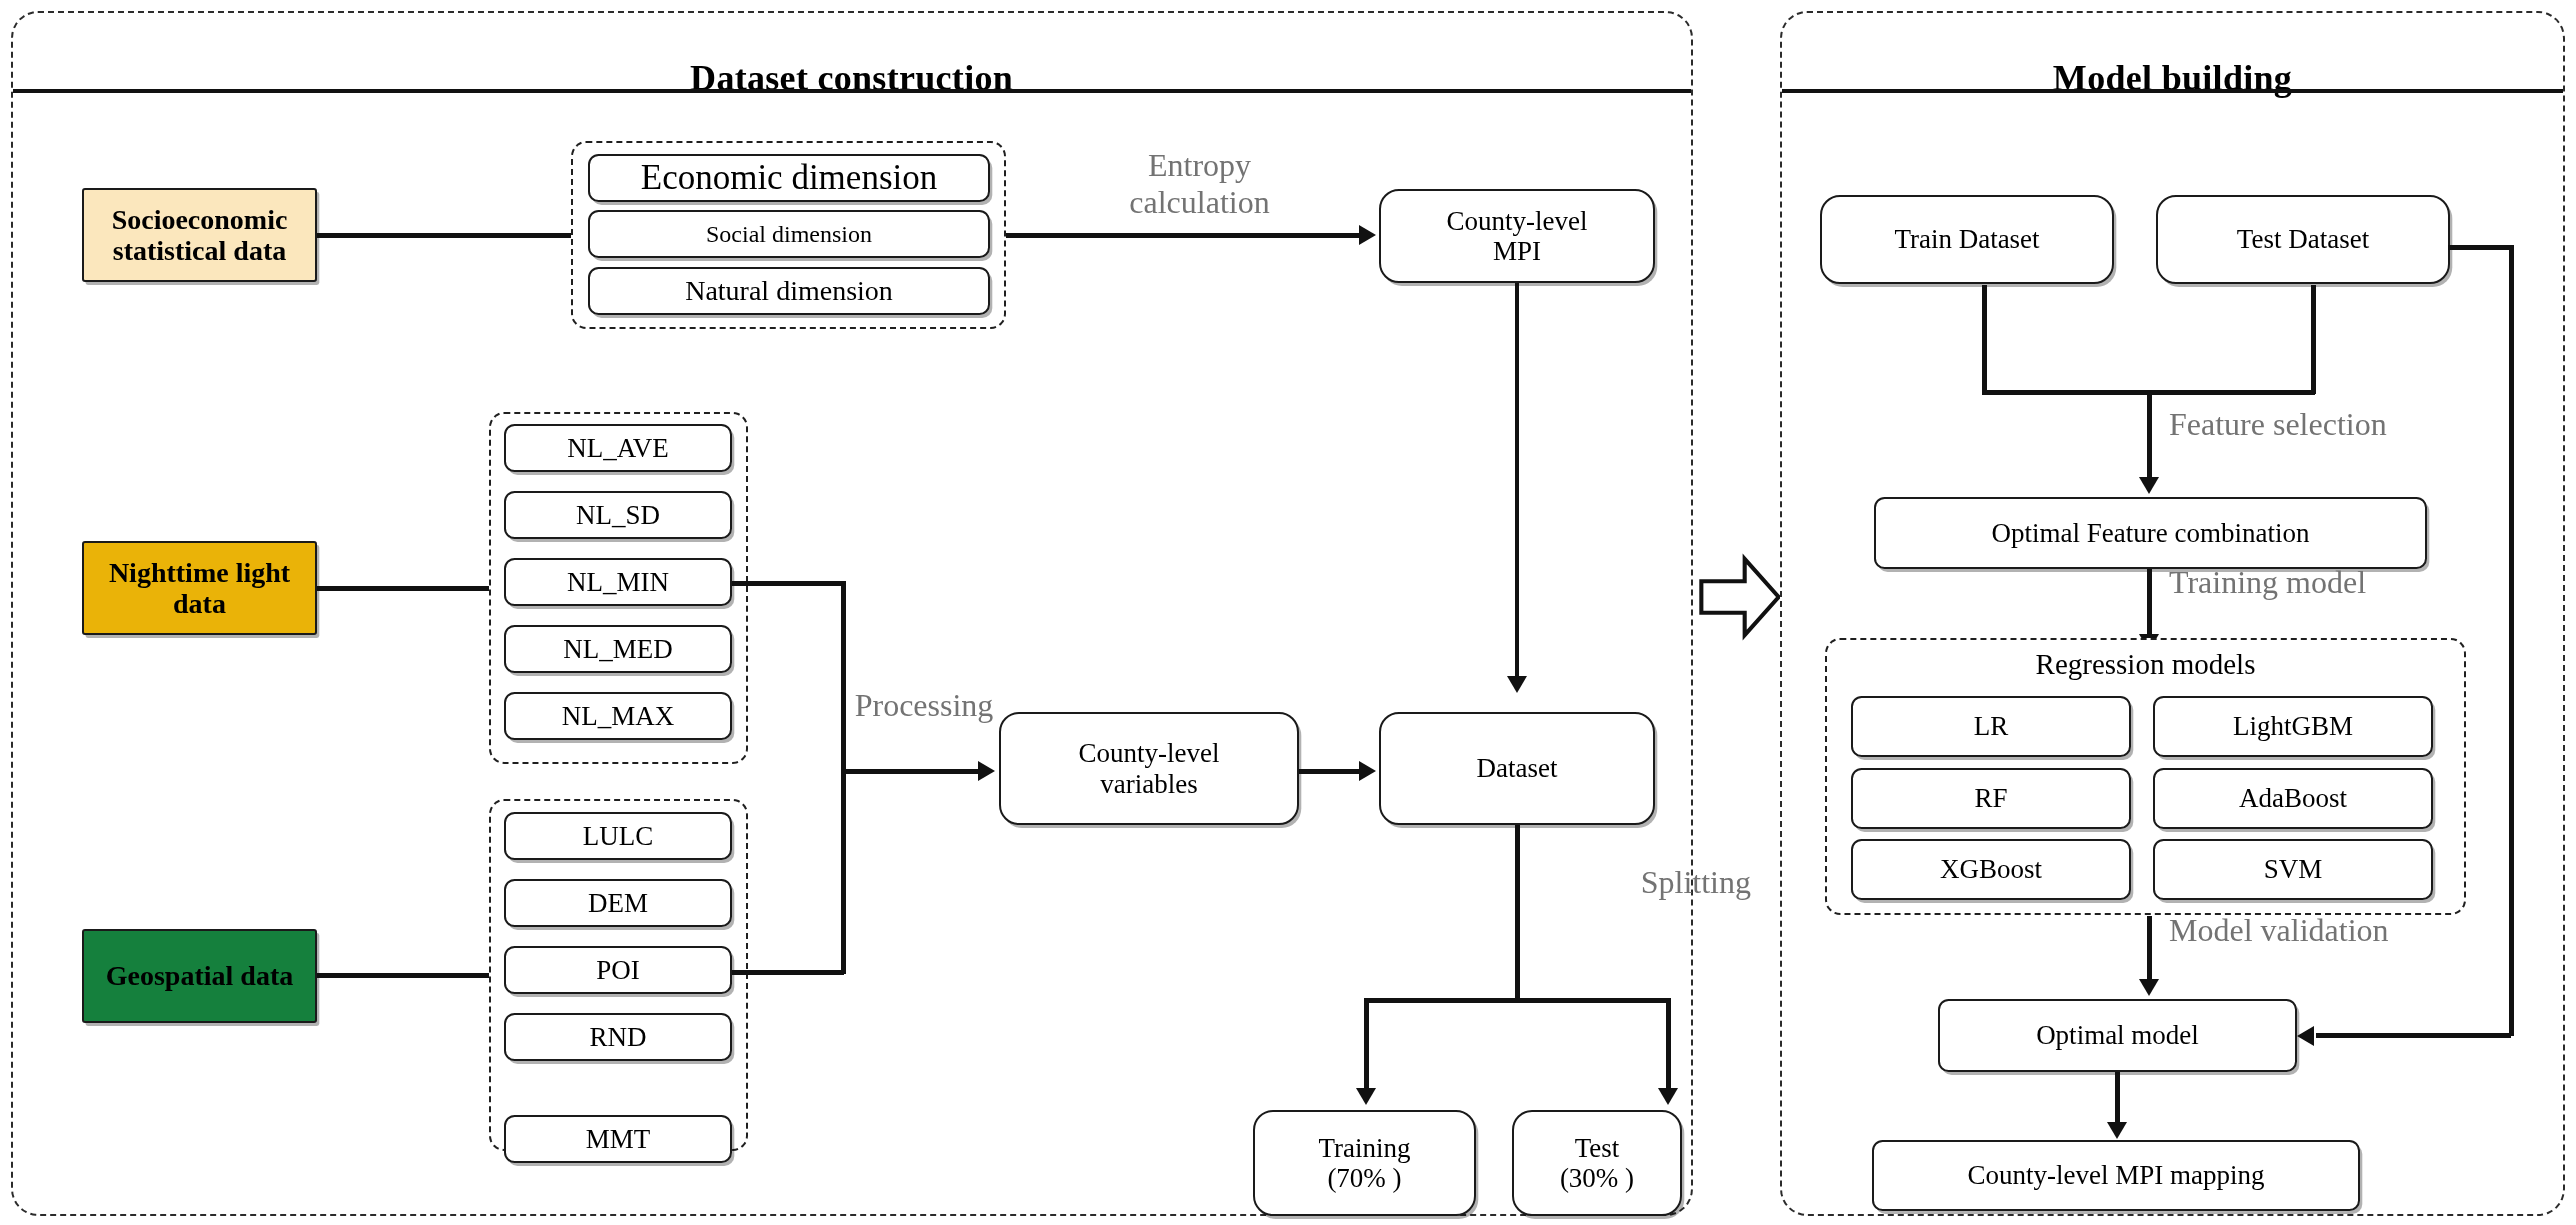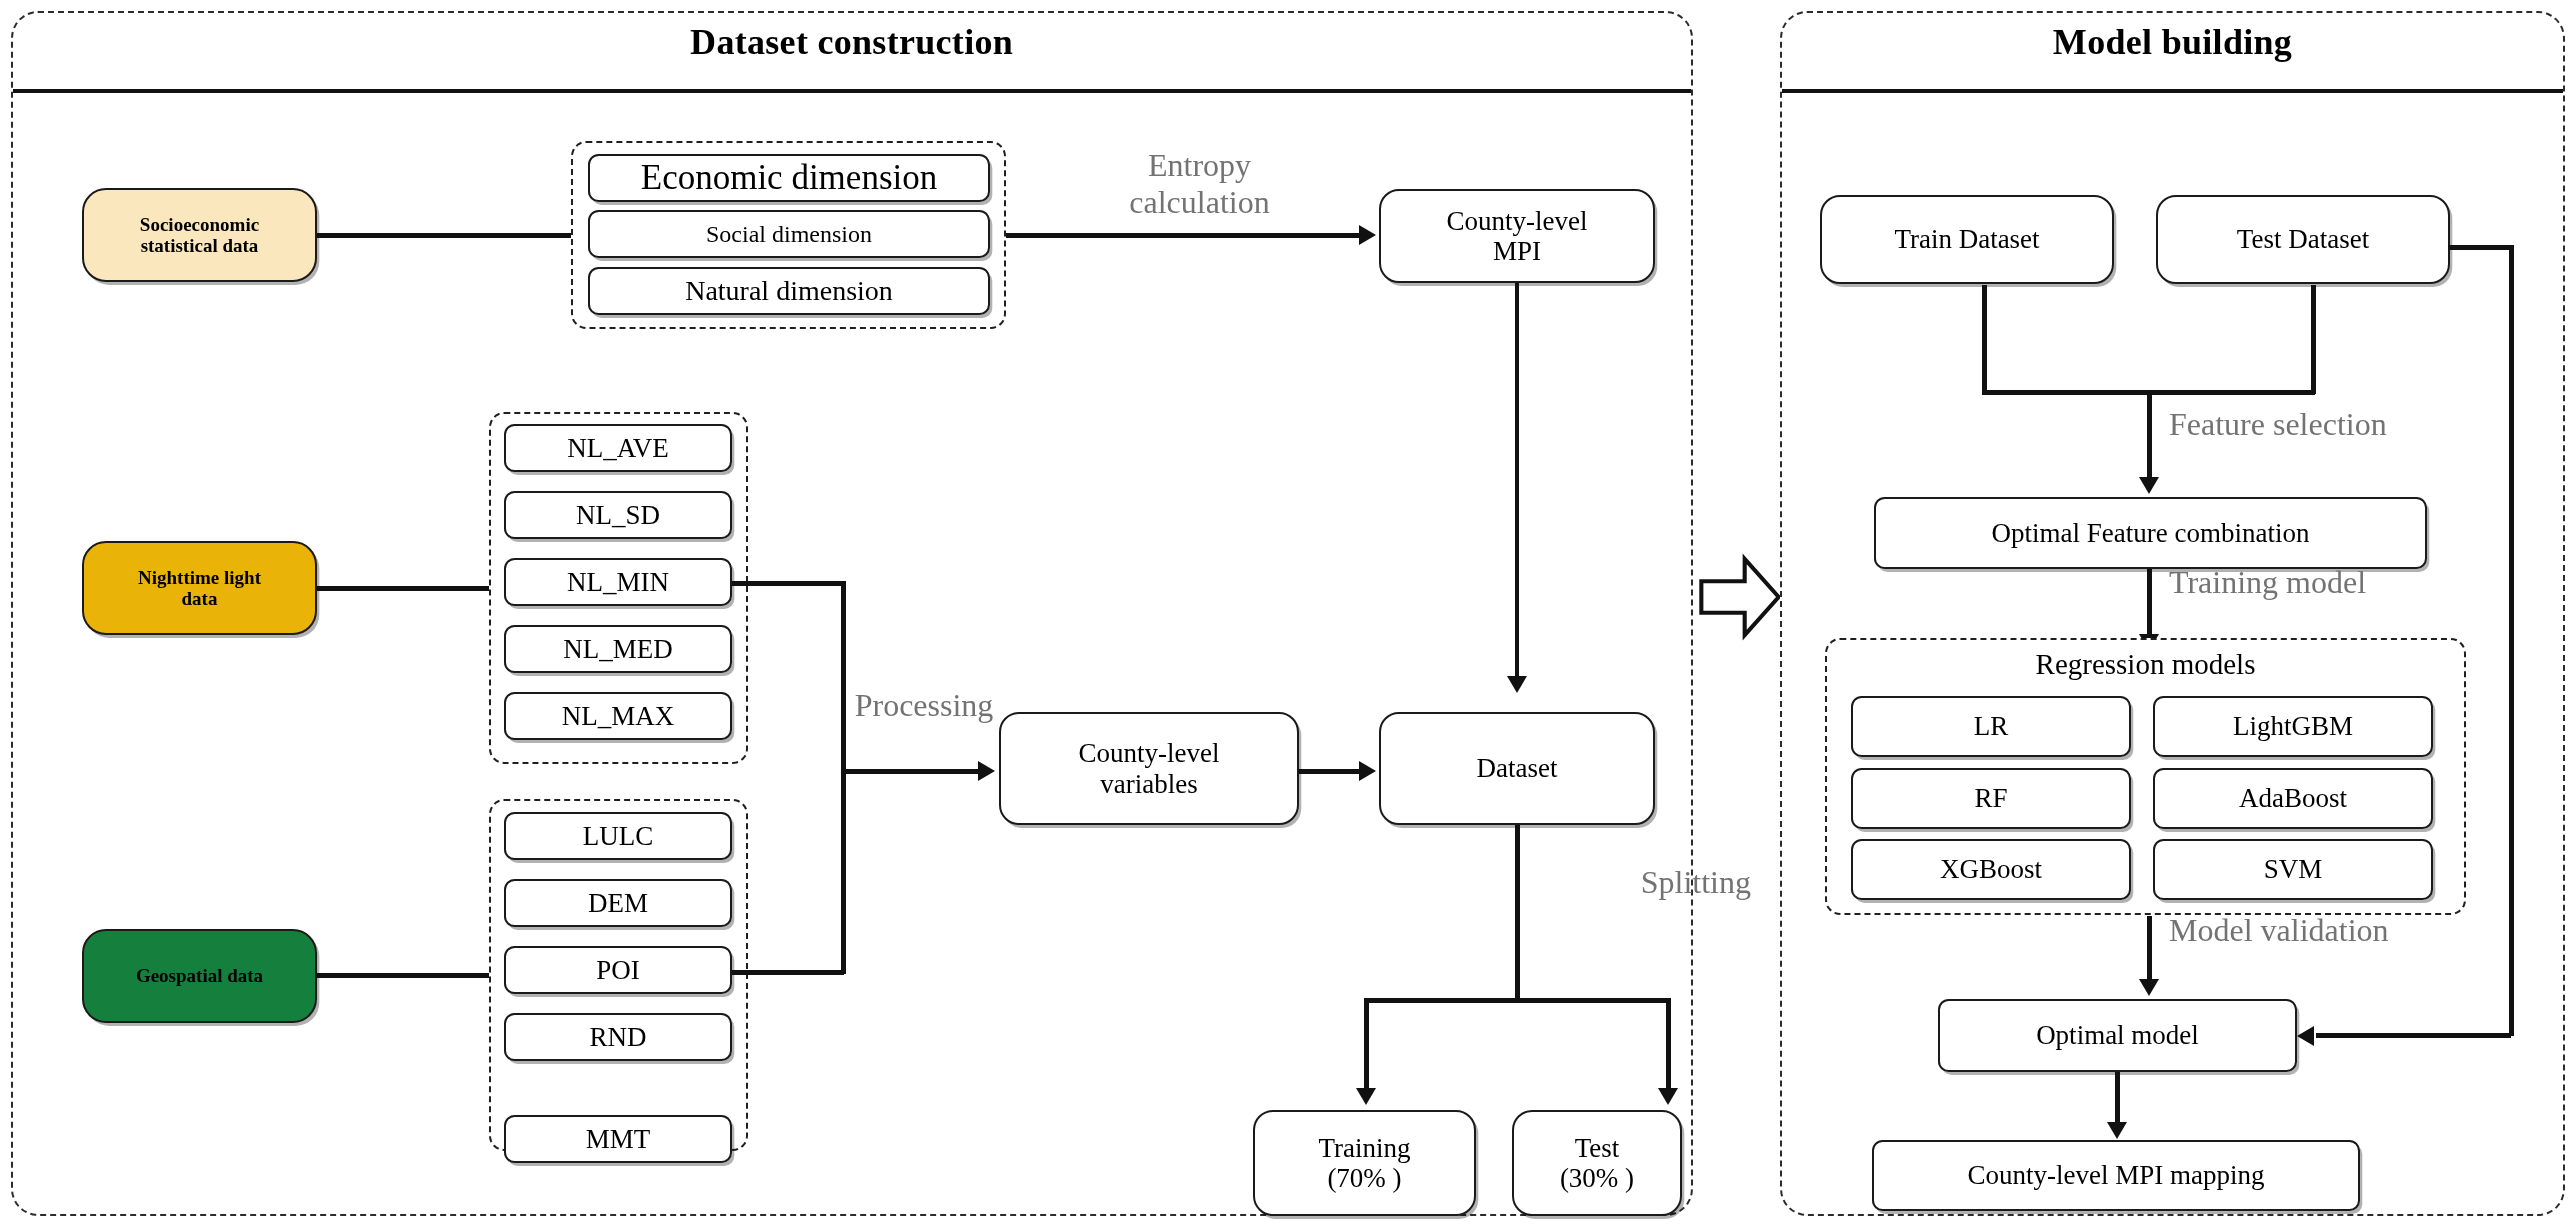--- a/index.html
+++ b/index.html
@@ -26,20 +26,21 @@
   }
   .panel-title {
     position: absolute;
     left: 0; right: 0;
     text-align: center;
     font-weight: bold;
     font-size: 36px;
     letter-spacing: 0.3px;
     color: #000;
     white-space: nowrap;
+    margin-top: 36px;
   }
   .panel-rule {
     position: absolute;
     height: 4.1px;
     background: #111;
   }
 
   
   .node {
     position: absolute;
@@ -55,23 +56,23 @@
     line-height: 1.12;
     color: #000;
     box-shadow: 2.9px 3.5px 0 -0.6px rgba(0,0,0,0.30);
     padding: 0 5.9px;
   }
   .node.soft { border-radius: 20px; }
   .node.pill { border-radius: 10.6px; }
 
   
   .src {
-    border-radius: 24px;
+    border-radius: 3px;
     font-weight: bold;
-    font-size: 19px;
+    font-size: 28px;
     font-family: Liberation Serif, serif;
   }
 
   
   .group {
     position: absolute;
     box-sizing: border-box;
     border: 2.4px dashed #1f1f1f;
     border-radius: 15.3px;
     background: #ffffff;

